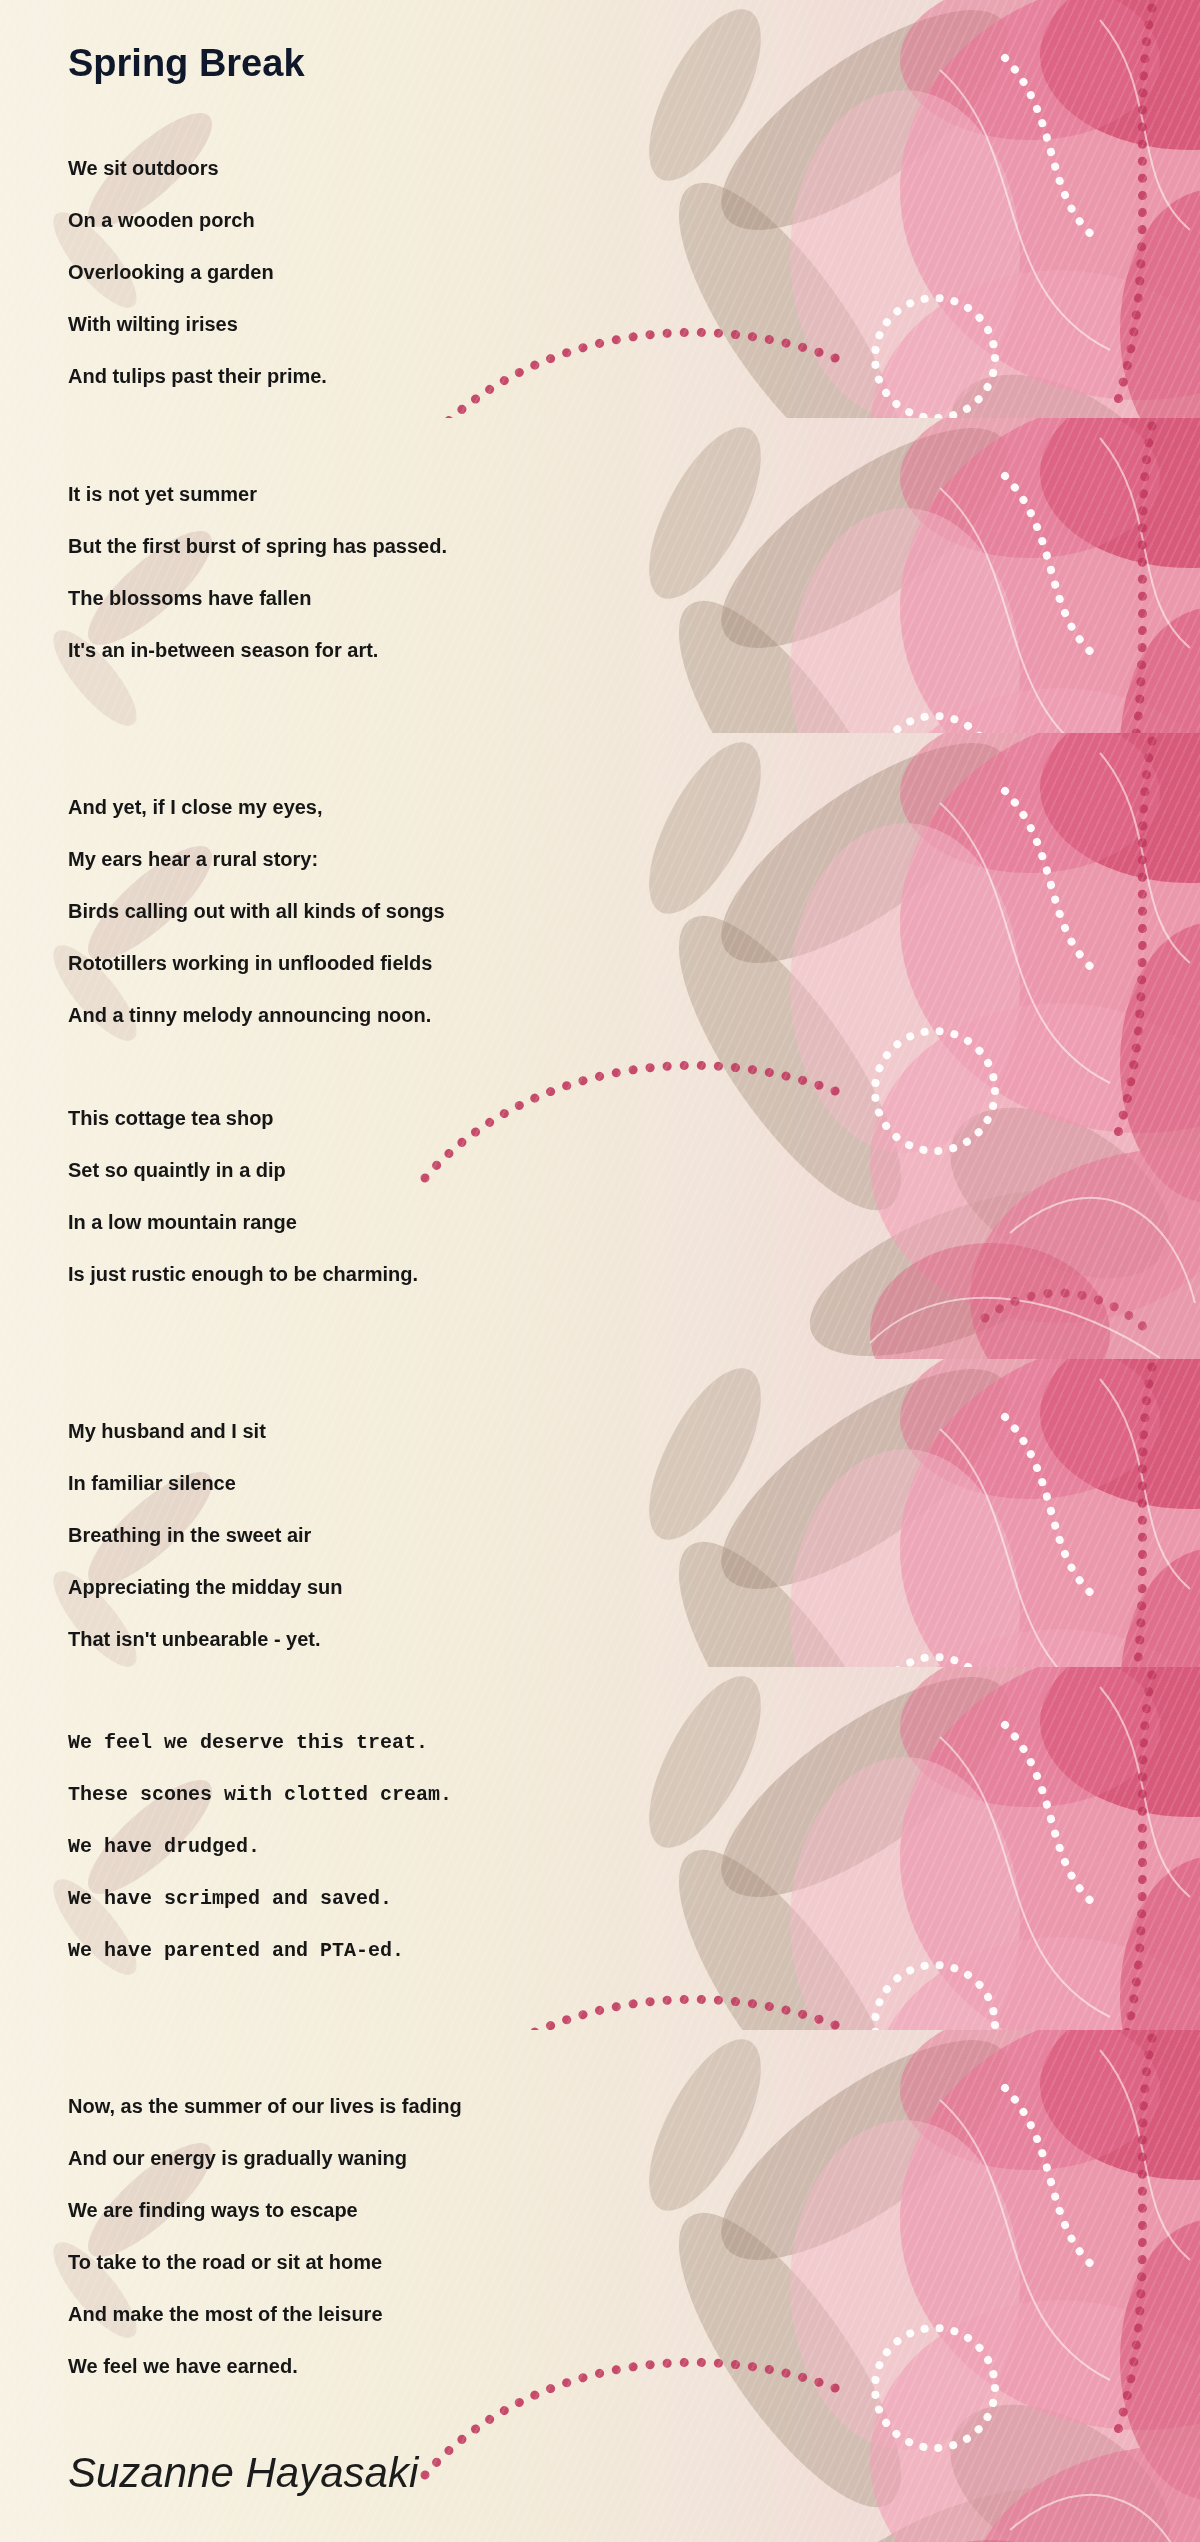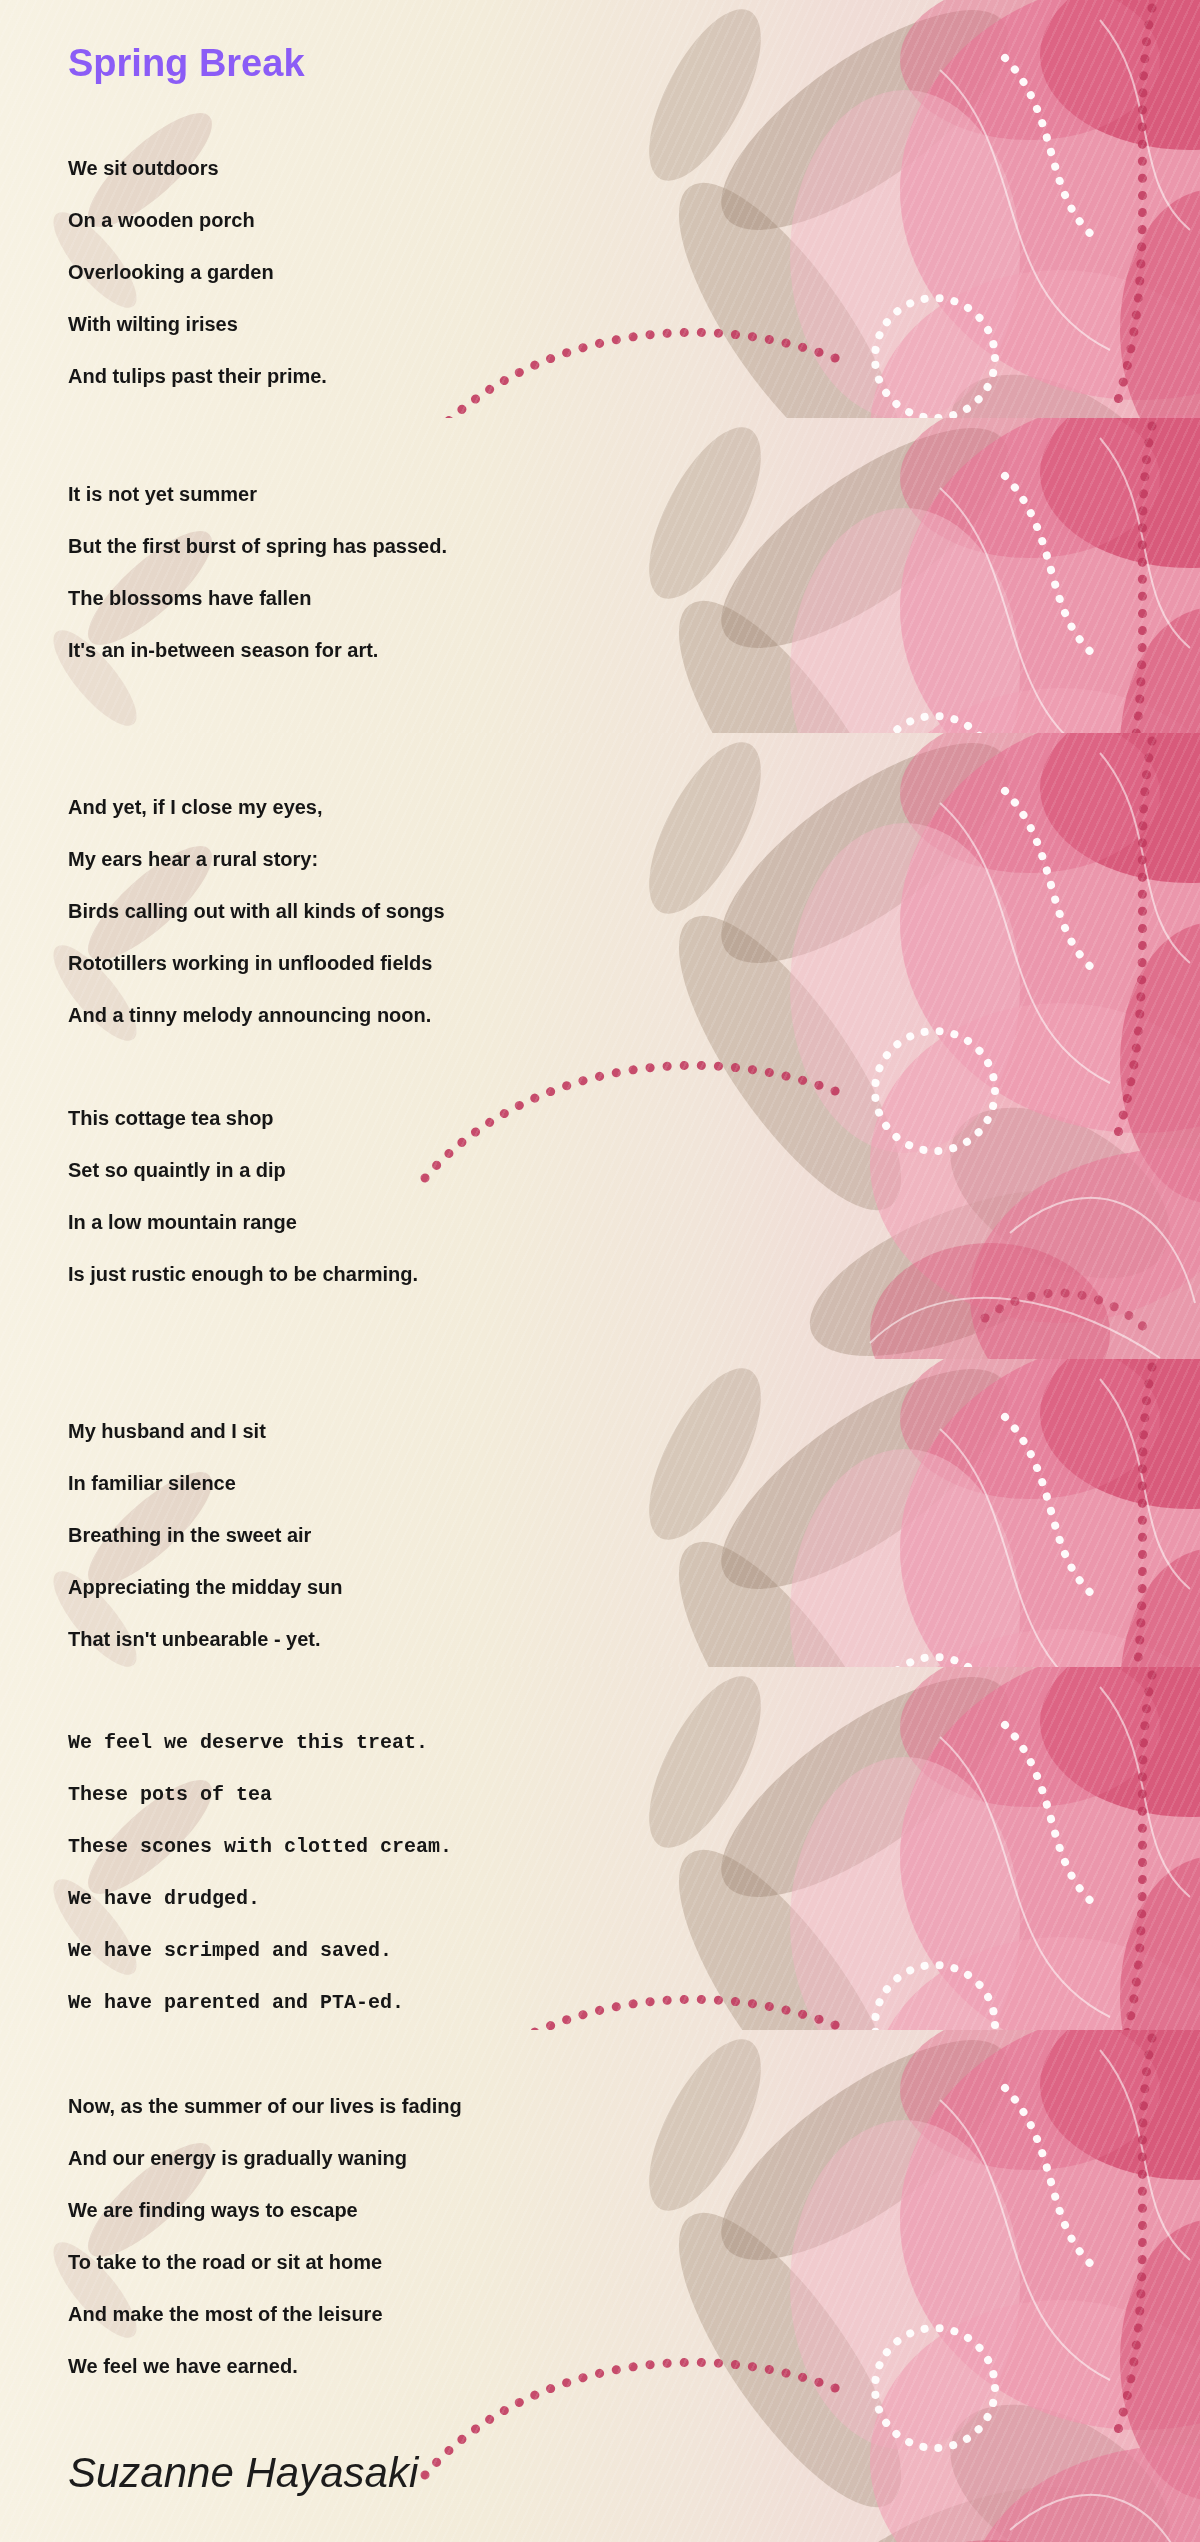--- a/index.html
+++ b/index.html
@@ -25,21 +25,21 @@
       rgba(255,255,255,0.10) 0 2px, rgba(255,255,255,0) 2px 8px);
   }
   .content{position:relative;z-index:1;padding-left:68px;}
   .b1 .content{padding-top:40px;}
   .b2 .content{padding-top:50px;}
   .b3 .content{padding-top:48px;}
   .b4 .content{padding-top:46px;}
   .b5 .content{padding-top:50px;}
   .b6 .content{padding-top:50px;}
   .title{
-    font-size:38px;font-weight:bold;line-height:46px;margin:0;color:#8b5cf6;
+    font-size:38px;font-weight:bold;line-height:46px;margin:0;color:#0f172a;
   }
   .stanza{margin:0;padding:0;}
   .b1 .stanza{margin-top:56px;}
   .stanza.follow{margin-top:51px;}
   .line{
     margin:0;font-size:20px;font-weight:bold;line-height:52px;
     white-space:nowrap;color:#161616;
   }
   .author{
     margin:56px 0 0 0;font-size:42px;font-style:italic;font-weight:normal;
@@ -167,21 +167,20 @@
     </div>
   </section>
 
   <section class="block b5">
     <svg class="bg" viewBox="0 0 1200 630" preserveAspectRatio="xMinYMin slice">
         <use href="#tile" xlink:href="#tile"></use>
       </svg>
     <div class="content">
       <div class="stanza">
         <p class="line">We feel we deserve this treat.</p>
-        <p class="line">These pots of tea</p>
         <p class="line">These scones with clotted cream.</p>
         <p class="line">We have drudged.</p>
         <p class="line">We have scrimped and saved.</p>
         <p class="line">We have parented and PTA-ed.</p>
       </div>
     </div>
   </section>
 
   <section class="block b6">
     <svg class="bg" viewBox="0 0 1200 630" preserveAspectRatio="xMinYMin slice">

